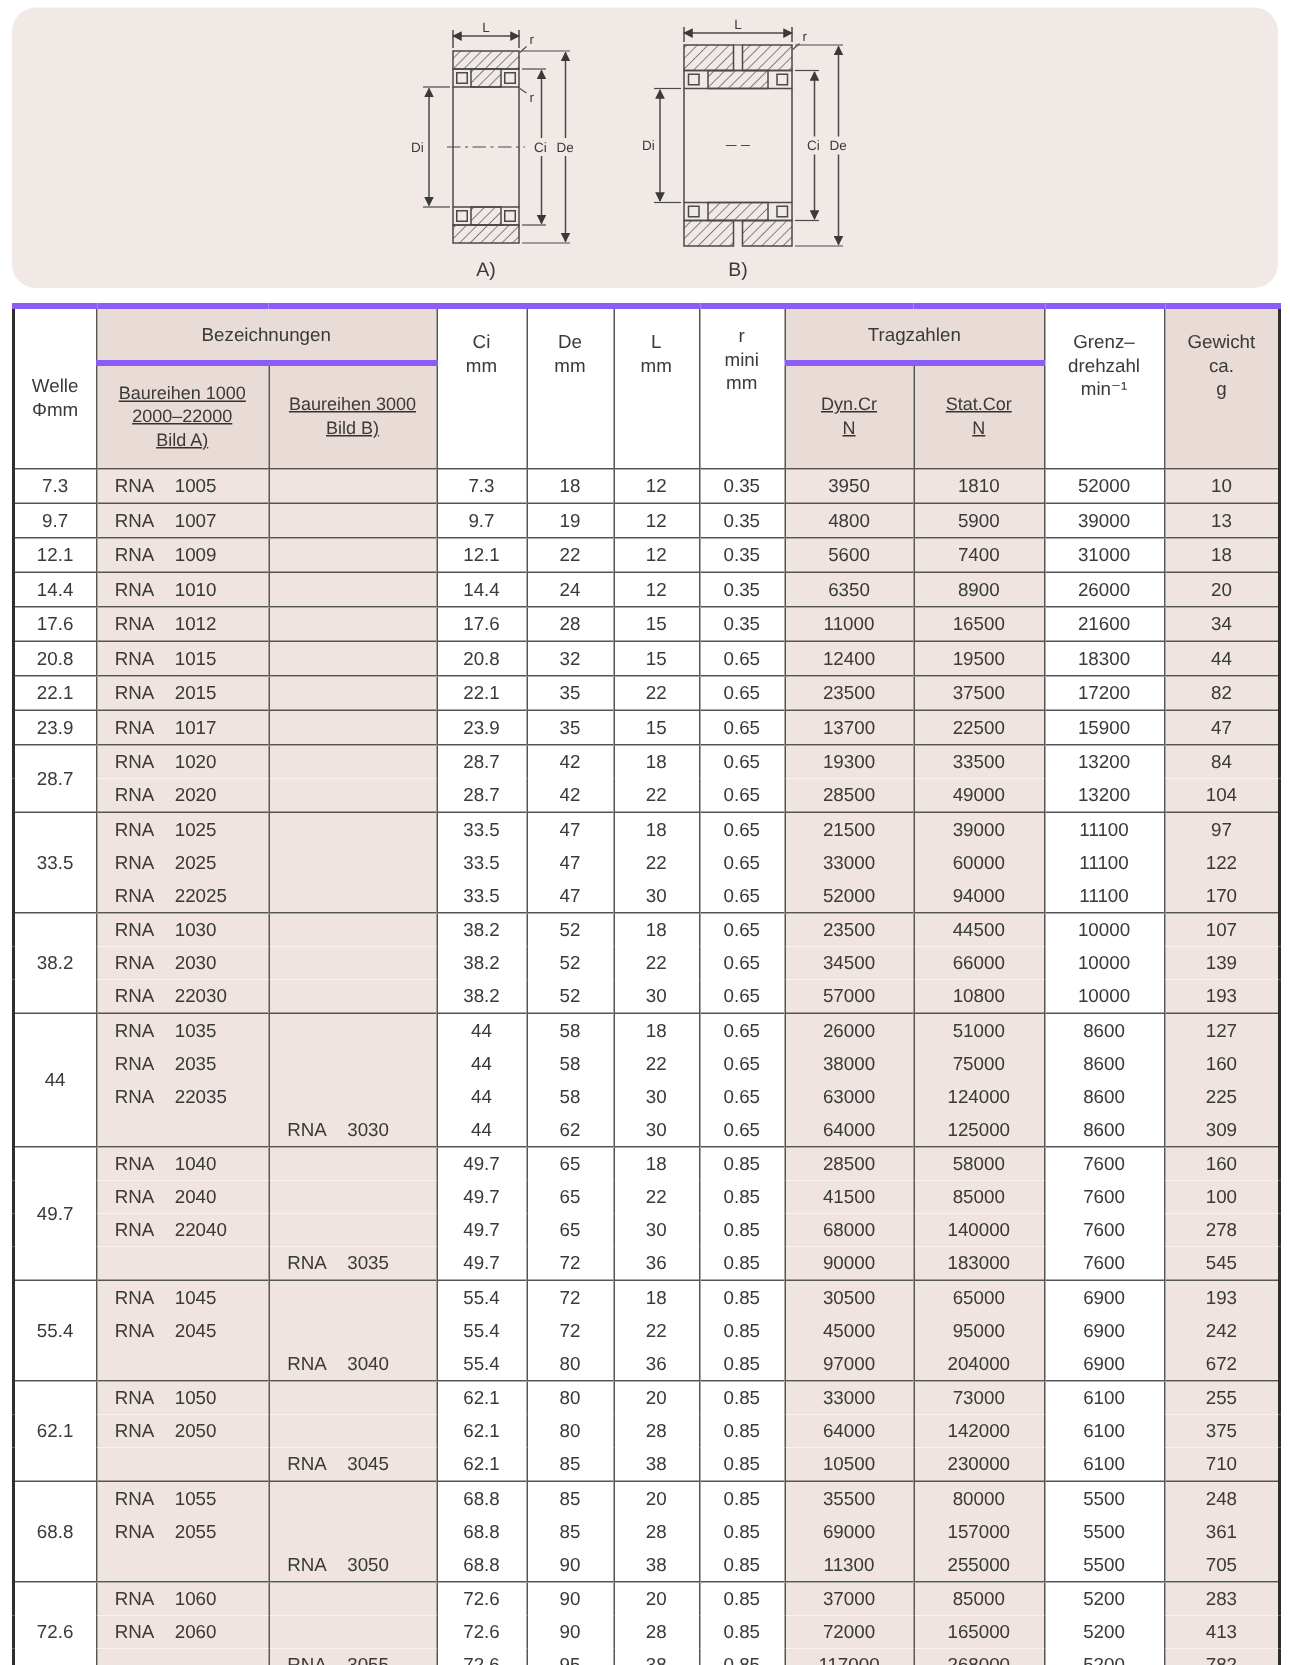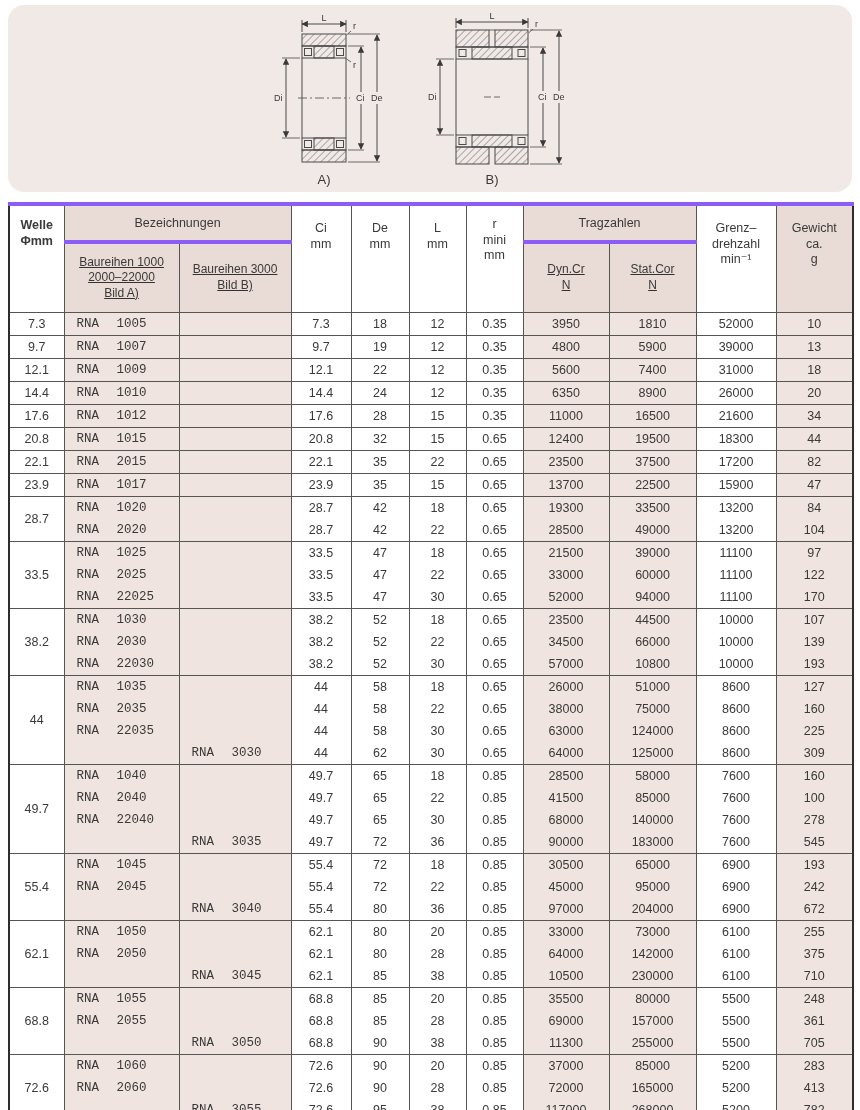--- a/index.html
+++ b/index.html
@@ -40,26 +40,26 @@
   .hpink { background:#e9dbd5; }
   .cpink { background:#efe4df; }
   .hfs { font-size:12.5px; }
   .sub2 { font-size:12px; line-height:1.3; white-space:pre-line; }
 
   .stack {
     height:106px; box-sizing:border-box; display:flex; flex-direction:column;
     justify-content:space-between; align-items:center;
     padding:15px 0 11px; font-size:12.5px; line-height:1.25; white-space:pre-line;
   }
-  .stack.welle { padding-top:12px;font-weight:bold; }
+  .stack.welle { padding-top:44px; }
   .stack.rmini { padding-top:11px; }
 
   .catalog tbody td { height:22px; font-size:12.5px; border-top:0; border-bottom:0; }
   .catalog tbody tr.gs td { border-top:1px solid #555; }
-  .desig { display:flex; align-items:center; padding-left:12px;font-family:Liberation Mono, monospace; }
+  .desig { display:flex; align-items:center; padding-left:12px; }
   .desig span:first-child { width:40px; text-align:left; }
   .desig span:last-child { text-align:left; }
 </style>
 </head>
 <body>
 
 <div class="panel">
   <div class="diagrams">
 
     <svg width="140" height="178" viewBox="0 0 140 178">

